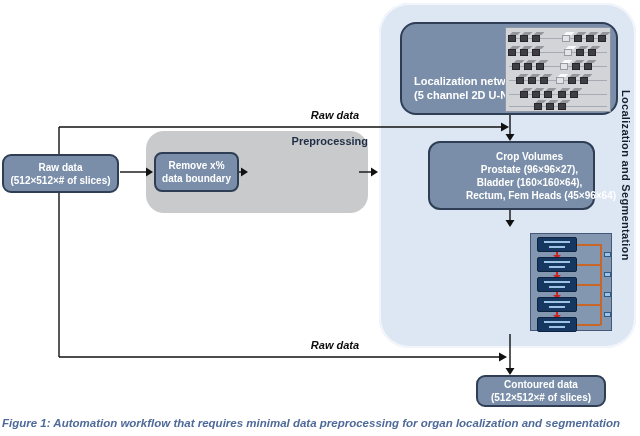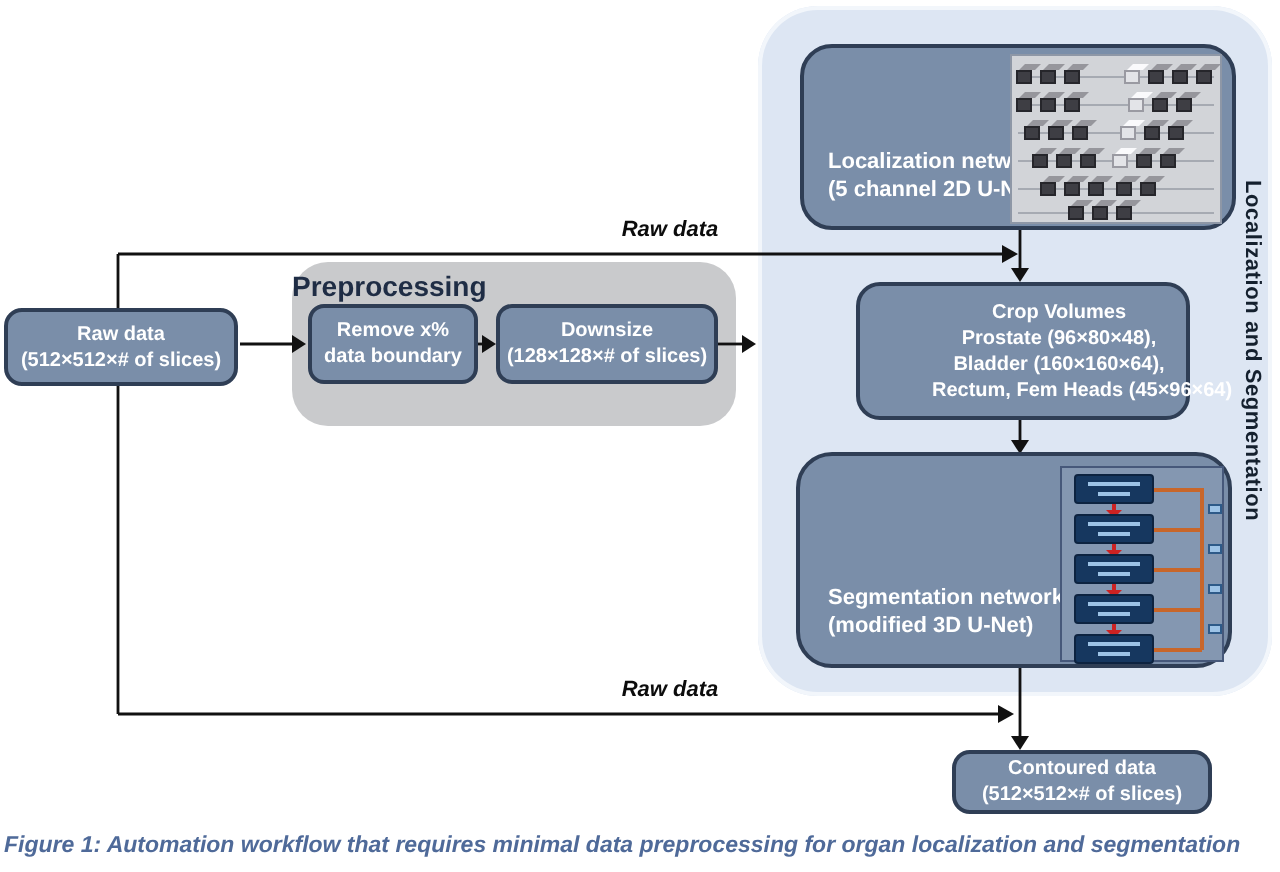--- a/index.html
+++ b/index.html
@@ -8,22 +8,22 @@
   
   .bigpanel{position:absolute;left:379px;top:3px;width:257px;height:345px;
             background:#dde6f3;border-radius:30px;box-shadow:0 0 0 2px #f2f6fb inset;}
   .side-label{position:absolute;left:616px;top:3px;height:345px;width:20px;
               display:flex;align-items:center;justify-content:center;
               writing-mode:vertical-rl;font-weight:bold;font-size:11px;color:#14202e;
               letter-spacing:.3px;}
   
   .graypanel{position:absolute;left:146px;top:131px;width:222px;height:82px;
              background:#c9cacc;border-radius:18px;}
-  .gp-title{position:absolute;left:146px;top:135px;width:222px;text-align:left;
-            font-weight:bold;font-size:14px;color:#1f2d45;}
+  .gp-title{position:absolute;left:146px;top:135px;width:222px;text-align:right;
+            font-weight:bold;font-size:11px;color:#1f2d45;}
   
   .node{position:absolute;background:#7a8ea9;border:2px solid #2f3e55;border-radius:9px;
         color:#fff;font-weight:bold;display:flex;flex-direction:column;
         justify-content:center;text-align:center;box-sizing:border-box;}
   .node span{display:block;white-space:nowrap;line-height:13px;font-size:10px;}
   .n-raw{left:2px;top:154px;width:117px;height:39px;}
   .n-remove{left:154px;top:152px;width:85px;height:40px;border-radius:8px;}
   .n-downsize{left:248px;top:152px;width:111px;height:40px;border-radius:8px;}
   .n-loc{left:400px;top:22px;width:218px;height:93px;border-radius:16px;}
   .n-loc .txt{position:absolute;left:12px;top:50px;text-align:left;}
@@ -104,24 +104,20 @@
   <div class="node n-raw">
     <span>Raw data</span>
     <span>(512×512×# of slices)</span>
   </div>
 
   <div class="node n-remove">
     <span>Remove x%</span>
     <span>data boundary</span>
   </div>
 
-  <div class="node n-downsize">
-    <span>Downsize</span>
-    <span>(128×128×# of slices)</span>
-  </div>
 
   <div class="node n-loc">
     <div class="txt">
       <span>Localization network</span>
       <span>(5 channel 2D U-Net)</span>
     </div>
   </div>
   <div class="unet" id="unet">
       <div class="uline" style="top: 10px; left: 3px; width: 98px;"></div>
       <div class="cube" style="left: 2px; top: 4px;">
@@ -258,31 +254,25 @@
         <i class="ct"></i>
       </div>
       <div class="cube" style="left: 52px; top: 72px;">
         <i class="cf"></i>
         <i class="ct"></i>
       </div>
     </div>
 
   <div class="node n-crop">
     <span>Crop Volumes</span>
-    <span>Prostate (96×80×48),</span>
+    <span>Prostate (96×96×27),</span>
     <span>Bladder (160×160×64),</span>
     <span>Rectum, Fem Heads (45×96×64)</span>
   </div>
 
-  <div class="node n-seg">
-    <div class="txt">
-      <span>Segmentation network</span>
-      <span>(modified 3D U-Net)</span>
-    </div>
-  </div>
   <div class="segdiag" id="segdiag">
       <div class="ovline" style="top: 10px; height: 81px;"></div>
       <div class="oline" style="left: 46px; top: 10px; width: 24px;"></div>
       <div class="sblock" style="top: 3px;">
         <i class="t1"></i>
         <i class="t2"></i>
       </div>
       <div class="rstem" style="top: 18px; height: 3px;"></div>
       <div class="rarr" style="top: 21px;"></div>
       <div class="bsq" style="top: 18px;"></div>

